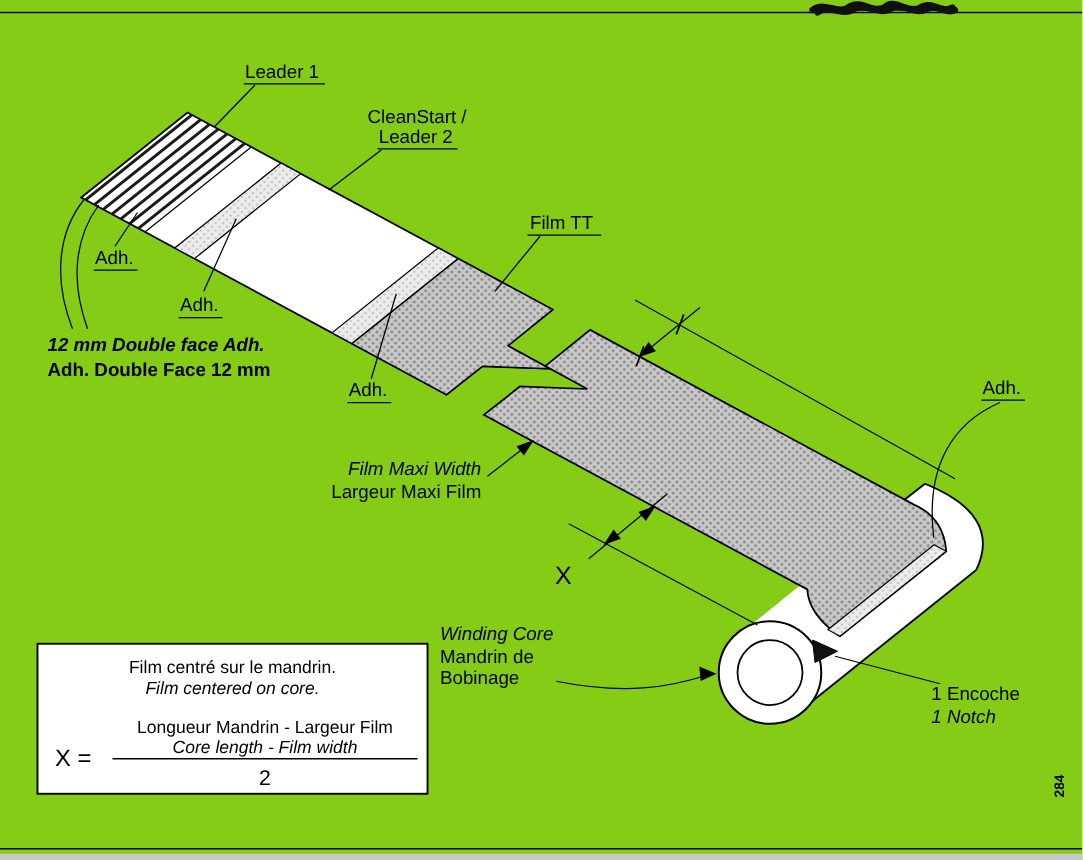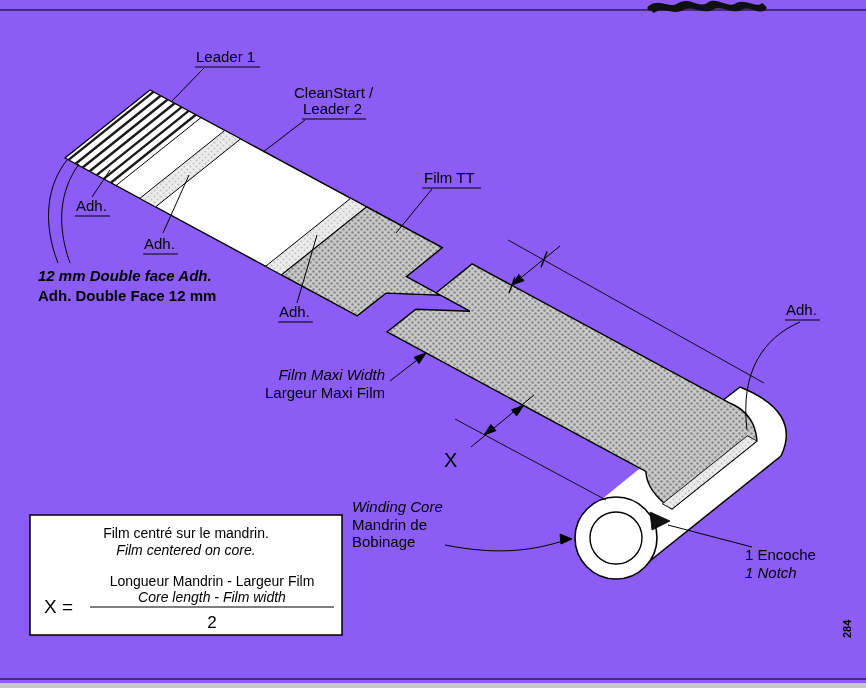--- a/index.html
+++ b/index.html
@@ -1,16 +1,16 @@
 <!DOCTYPE html>
 <html><head>
 <meta charset="utf-8">
 <style>
   html,body{margin:0;padding:0;background:#ffffff;}
-  .stage{position:relative;width:866px;height:688px;background:#8b5cf6;overflow:hidden;
+  .stage{position:relative;width:866px;height:688px;background:#84cc16;overflow:hidden;
          font-family:"Liberation Sans", sans-serif;}
   svg{display:block;}
   text{fill:#000;font-family:"Liberation Sans", sans-serif;}
   .lbl{font-size:15px;}
   .lbl-i{font-size:15px;font-style:italic;}
   .lbl-b{font-size:15px;font-weight:bold;}
   .lbl-bi{font-size:15px;font-weight:bold;font-style:italic;}
   .xlbl{font-size:20px;}
   .fm{font-size:14px;}
   .fm-i{font-size:14px;font-style:italic;}

